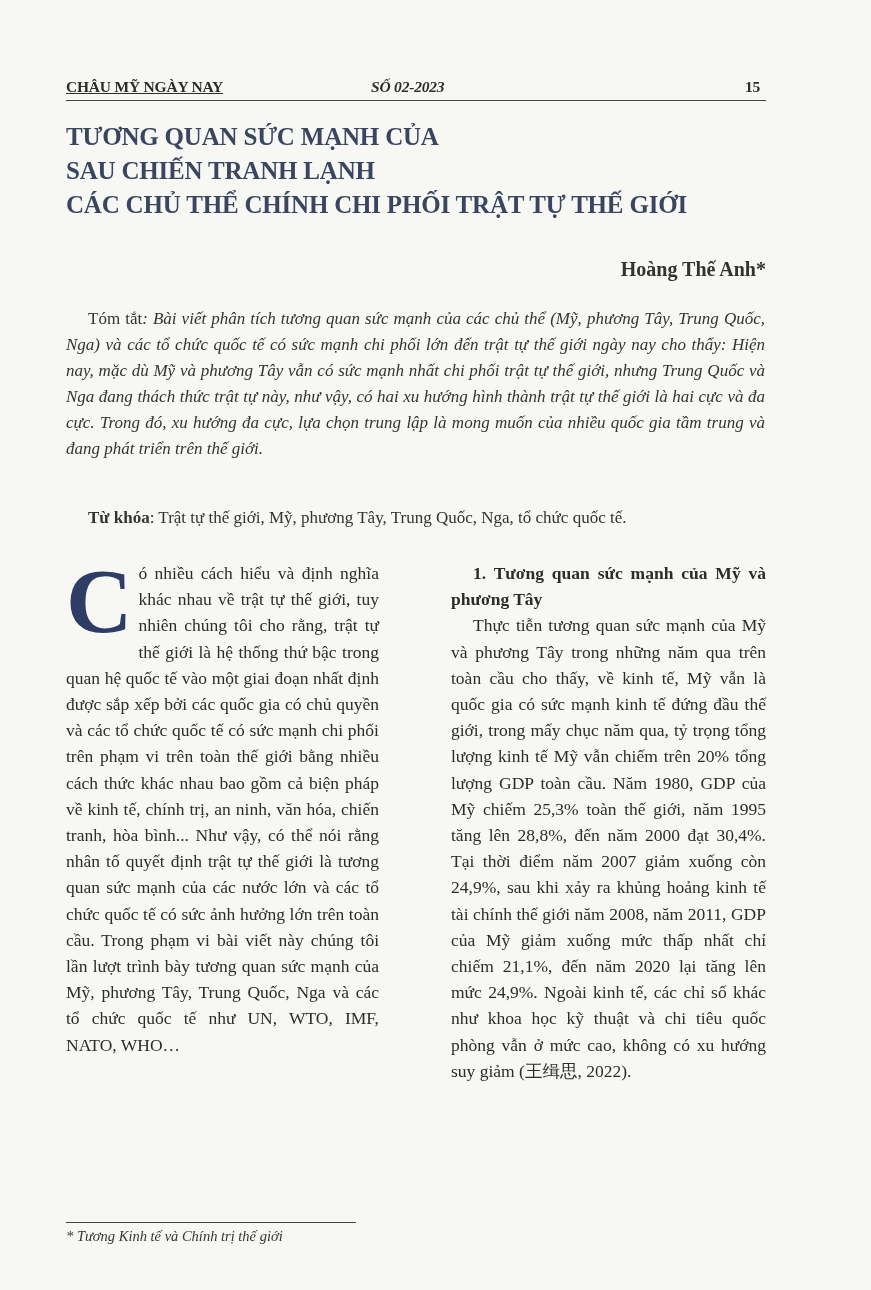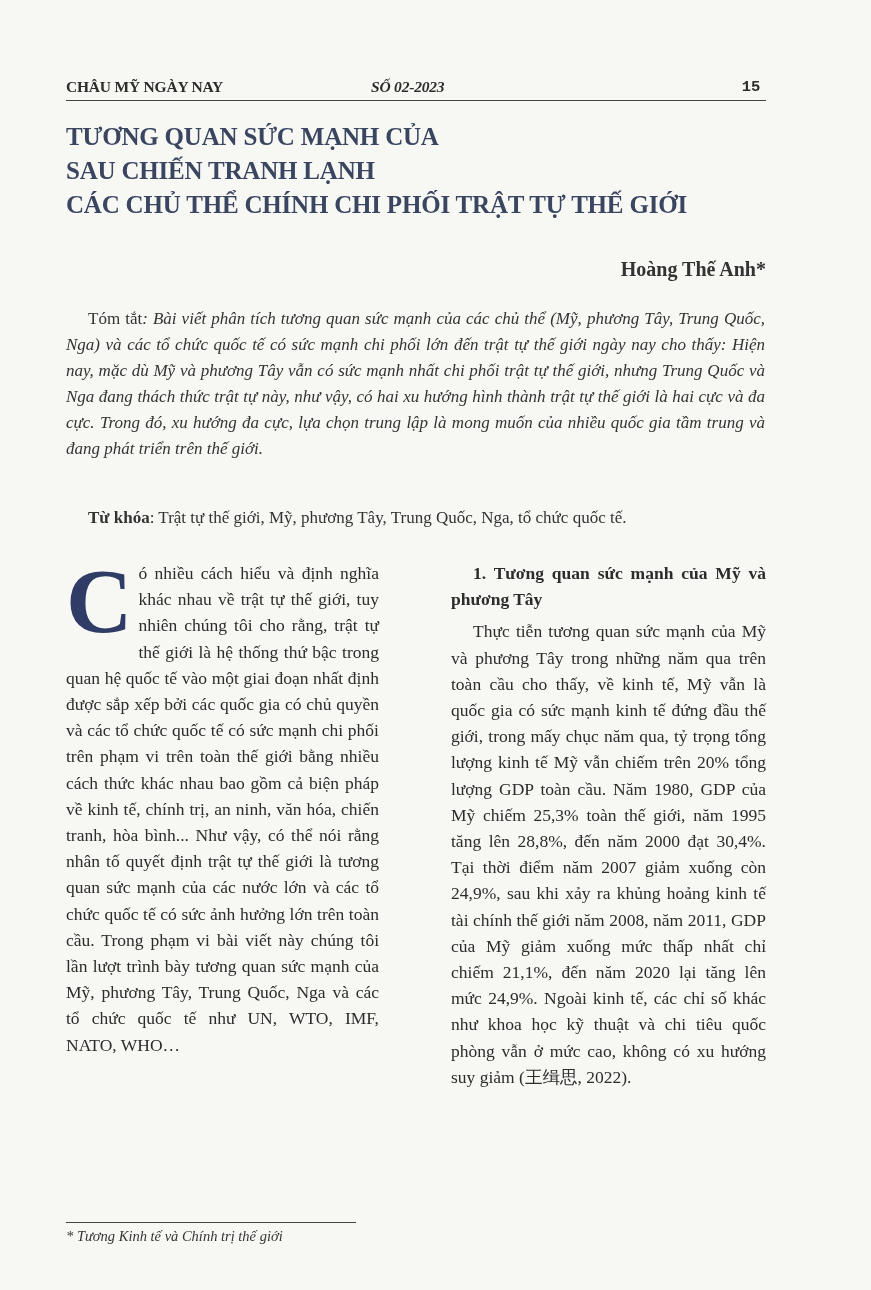--- a/index.html
+++ b/index.html
@@ -10,23 +10,23 @@
       color: #2a2a2a;
       position: relative;
     }
     .header {
       position: absolute; left: 66px; top: 78px; width: 700px; height: 22px;
       border-bottom: 1.5px solid #444;
       font-family: "Liberation Serif", serif;
       font-weight: bold; font-size: 15.5px; color: #2d2d2d;
       letter-spacing: -0.2px;
     }
-    .header .journal { position: absolute; left: 0; top: 0; }
+    .header .journal { position: absolute; left: 0; top: 0; text-decoration: underline; }
     .header .issue { position: absolute; left: 305px; top: 0; font-style: italic; }
-    .header .page { position: absolute; right: 6px; top: 0; font-family: Liberation Mono, monospace; }
+    .header .page { position: absolute; right: 6px; top: 0; }
     .title {
       position: absolute; left: 66px; top: 120px; width: 720px;
       font-weight: bold; font-size: 25px; line-height: 34px;
       color: #3a4560; letter-spacing: -0.2px;
     }
     .title div { white-space: nowrap; }
     .author {
       position: absolute; right: 105px; top: 258px;
       font-weight: bold; font-size: 20px; color: #333;
     }
@@ -48,21 +48,21 @@
       color: #2c2c2c;
     }
     .col.left { left: 66px; }
     .col.right { left: 451px; width: 315px; }
     .dropcap {
       float: left; font-size: 92px; line-height: 74px; height: 76px;
       color: #2f3d66; font-weight: bold; margin: 4px 6px 0 0;
       font-family: "Liberation Serif", serif;
     }
     .section-heading {
-      font-weight: bold; text-indent: 22px; margin-bottom: 6px;
+      font-weight: bold; text-indent: 22px; margin-bottom: 0;
     }
     .para { text-indent: 22px; }
     .footnote-rule {
       position: absolute; left: 66px; top: 1222px; width: 290px;
       border-top: 1.2px solid #444;
     }
     .footnote {
       position: absolute; left: 66px; top: 1228px;
       font-size: 14.5px; font-style: italic; color: #333;
     }

